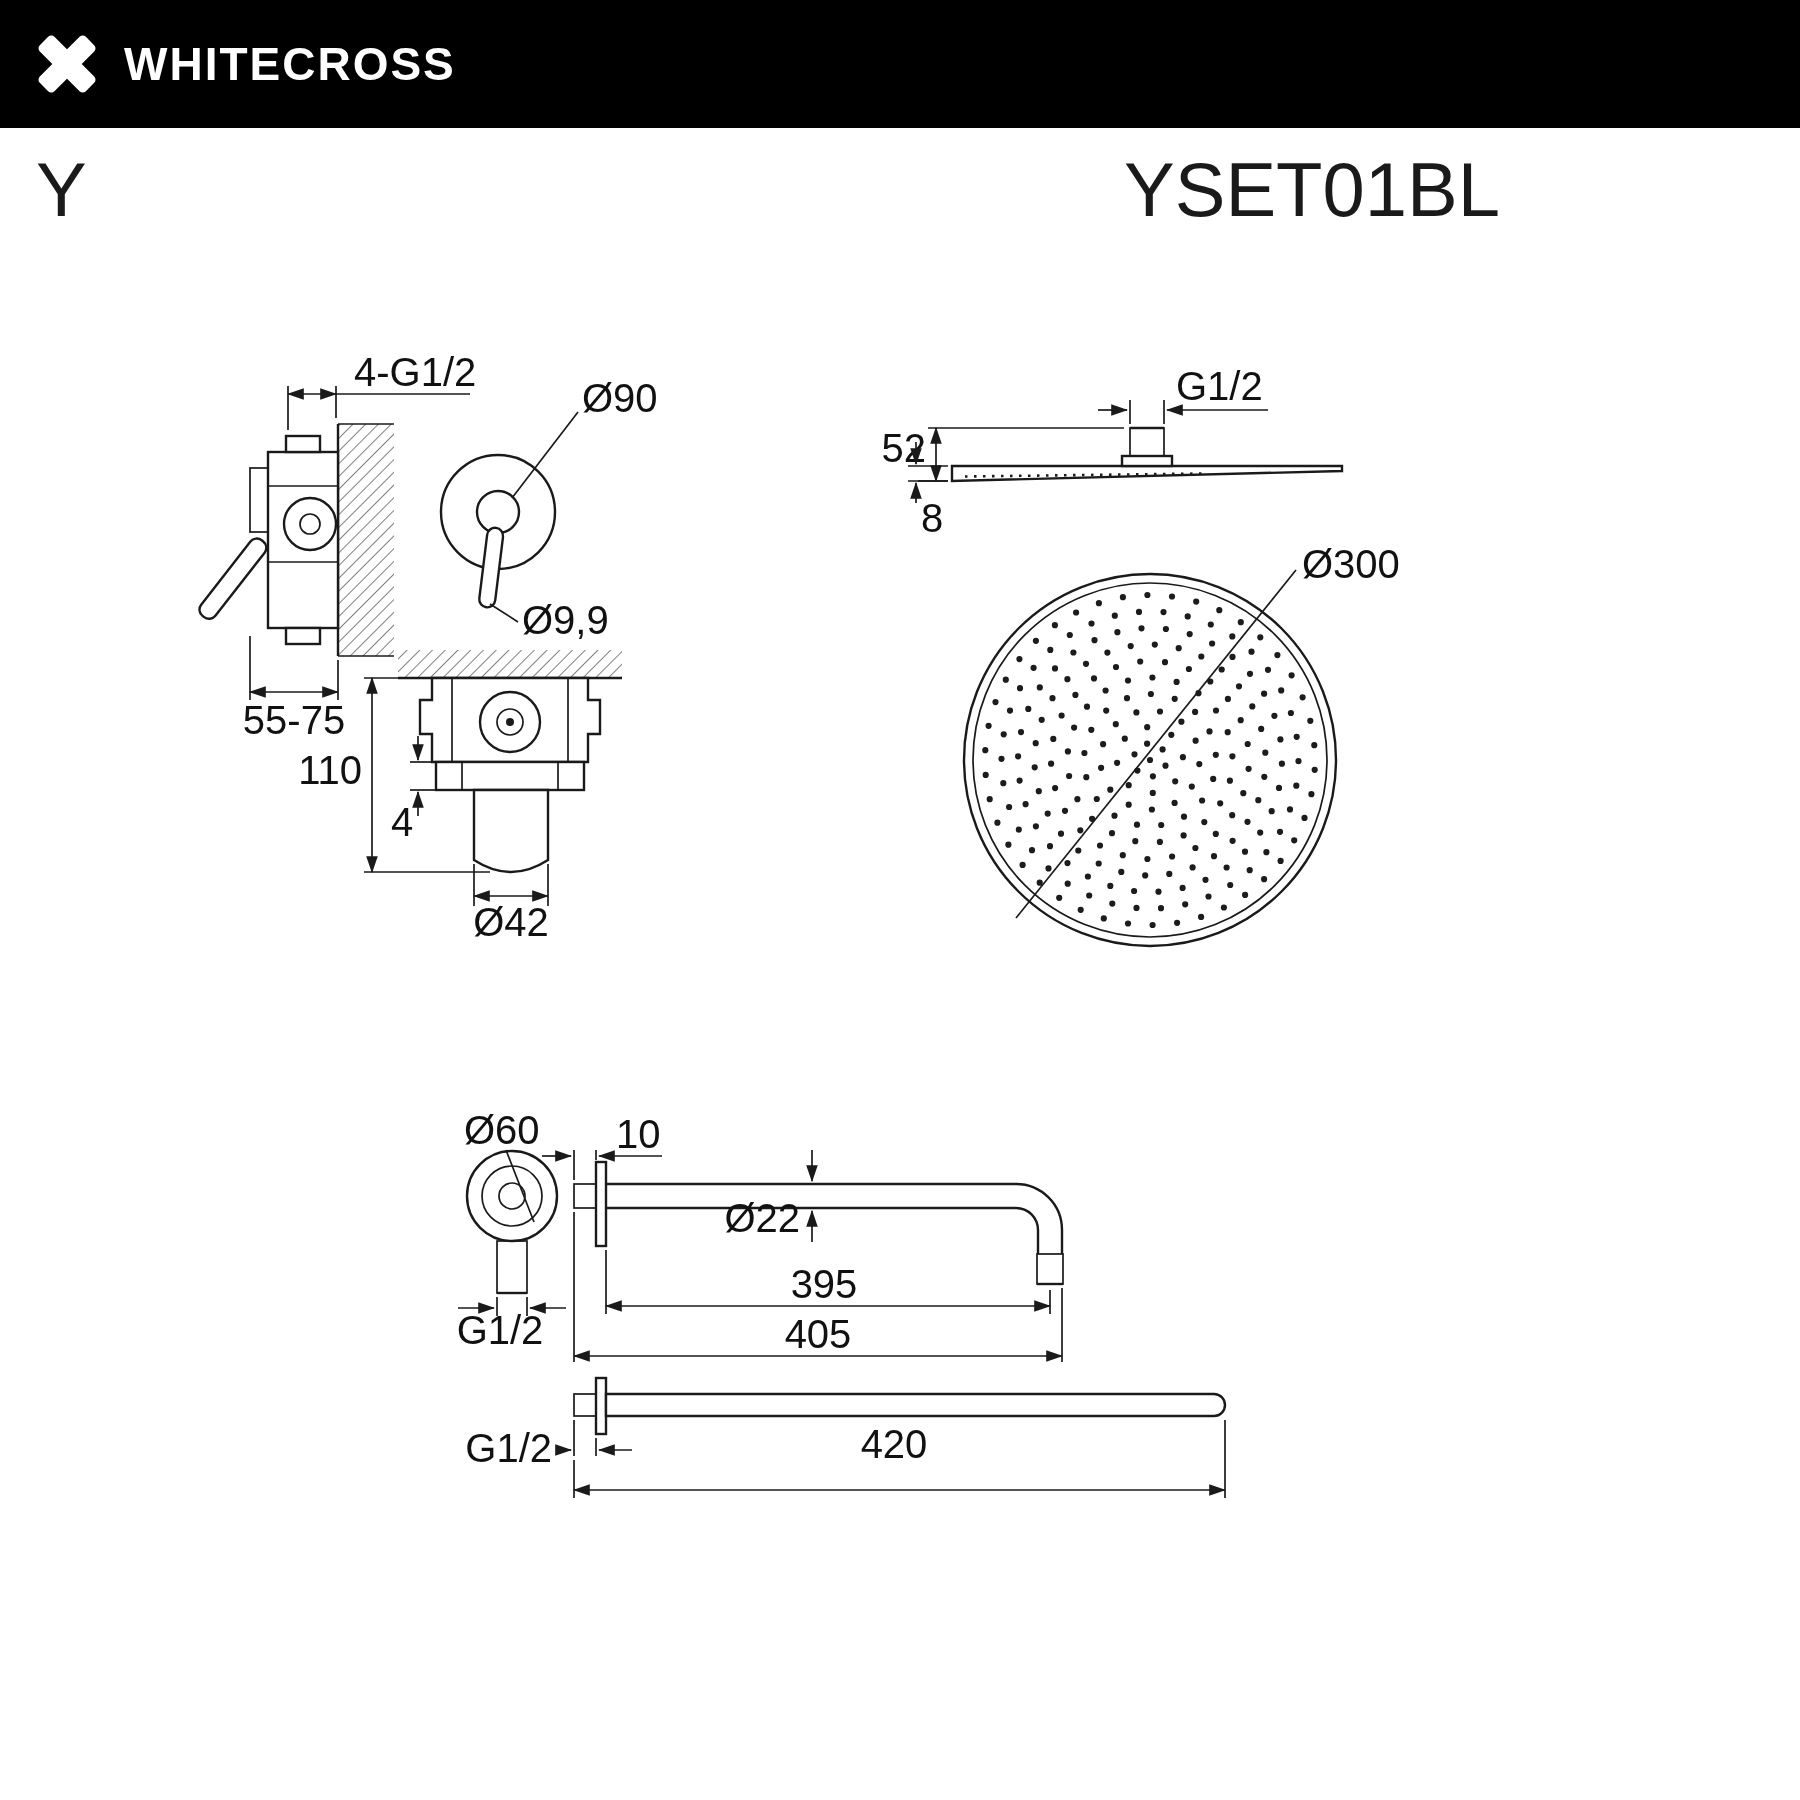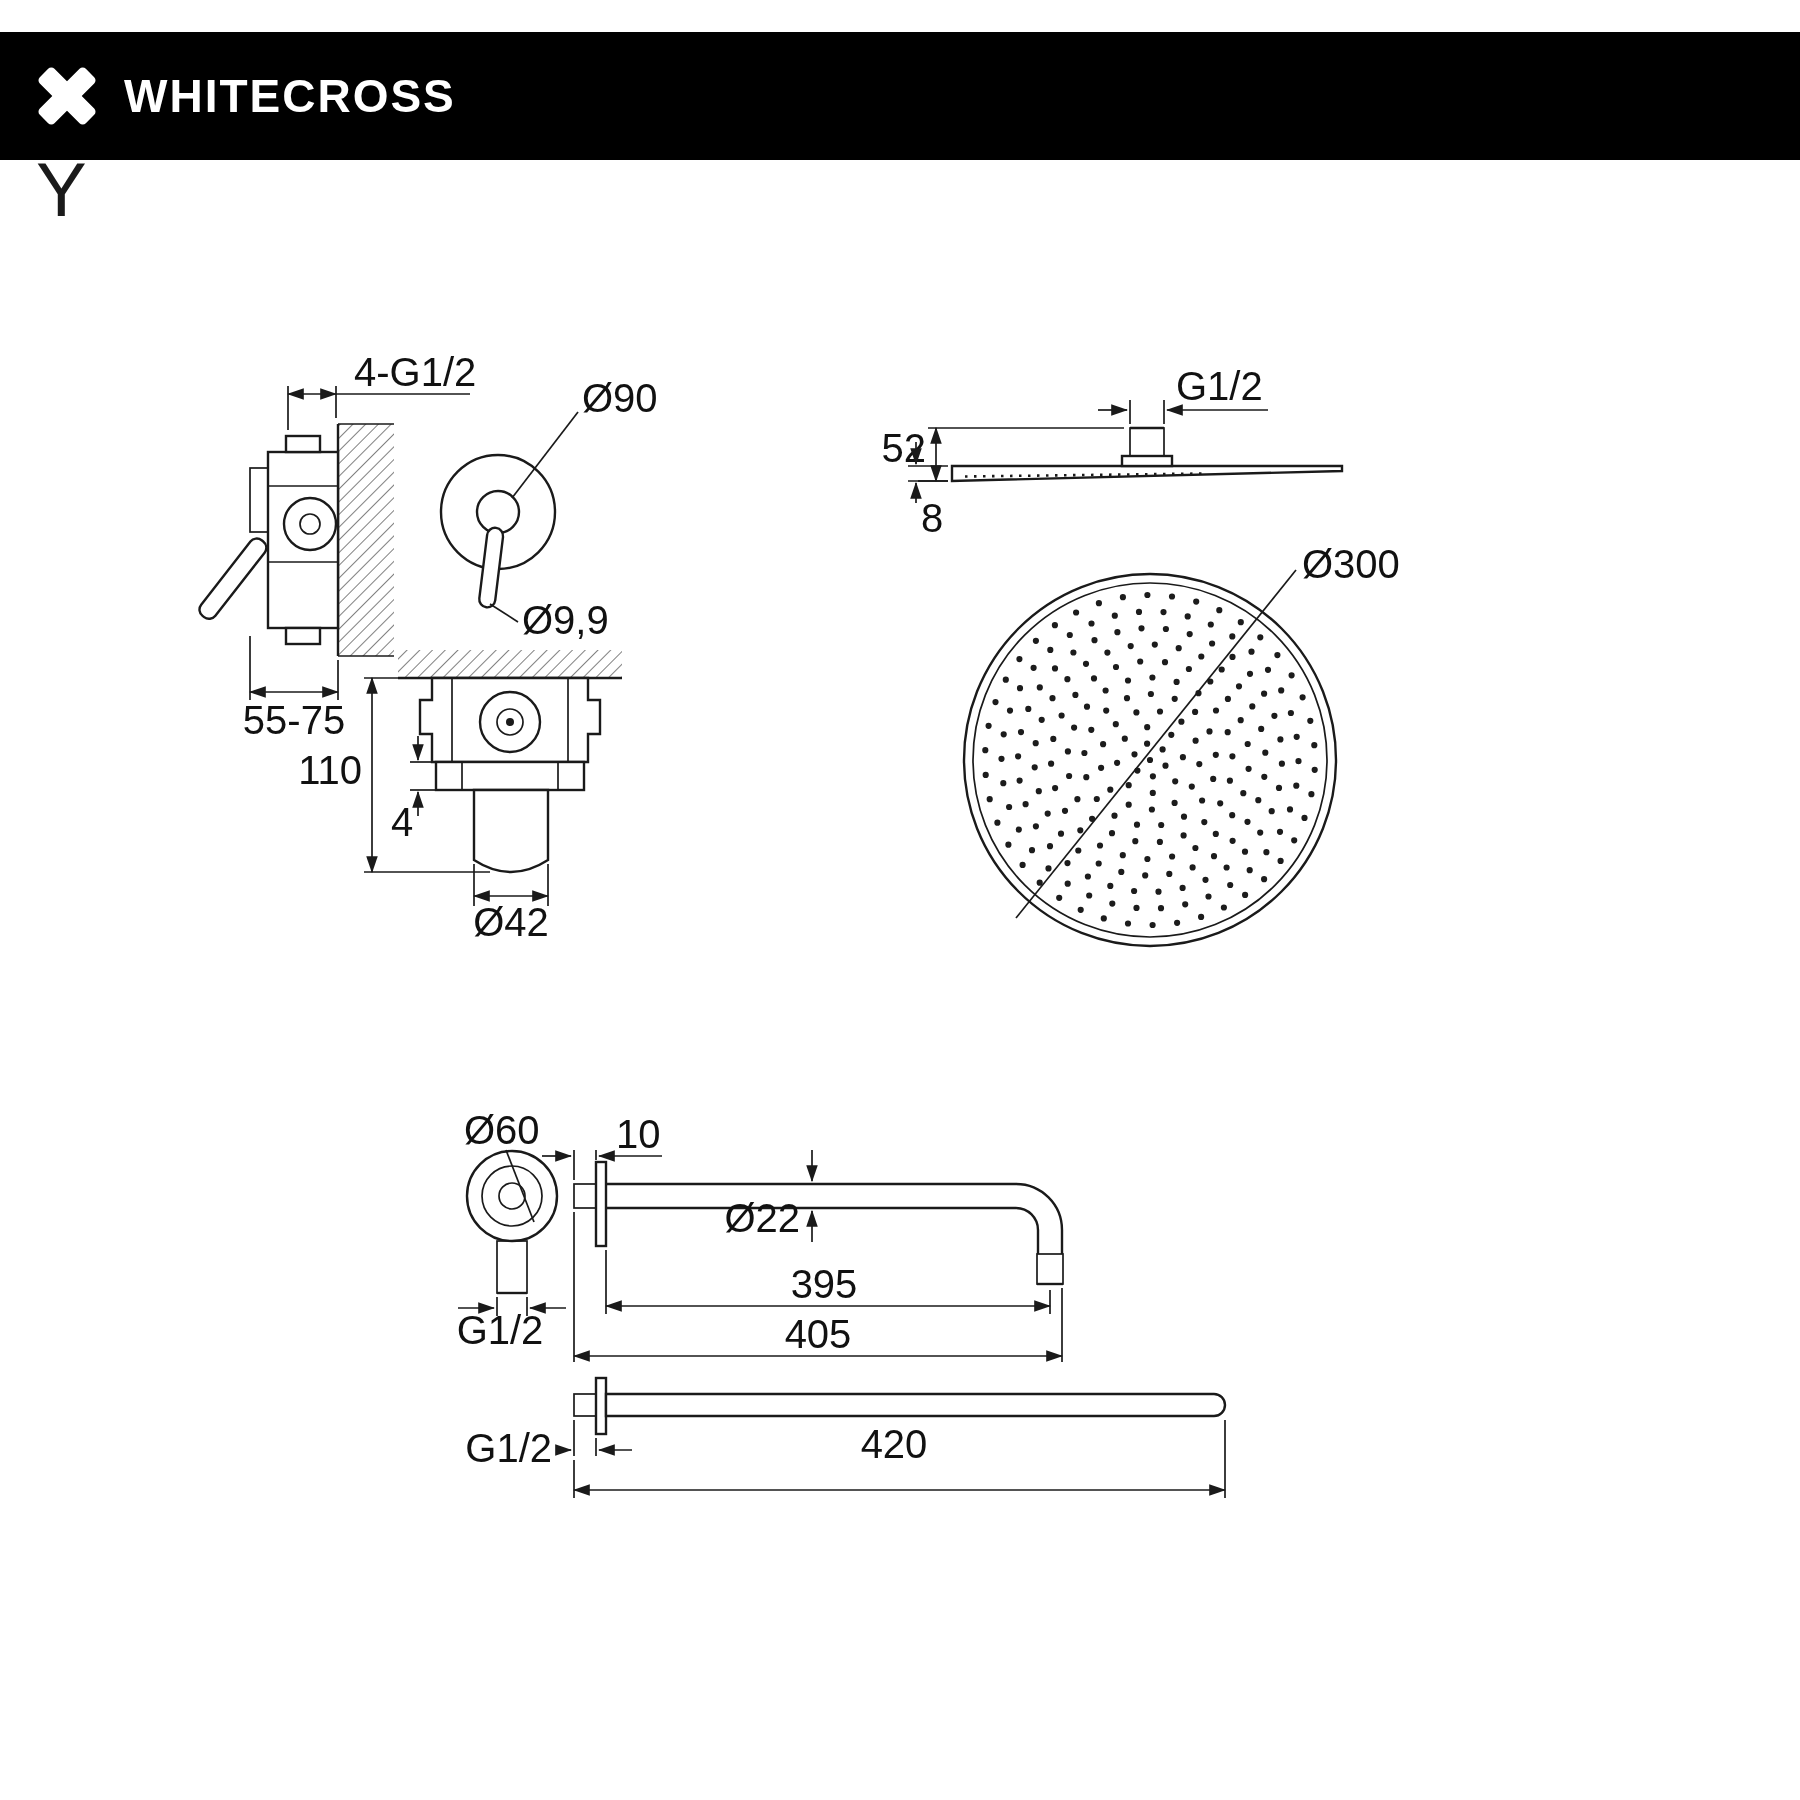--- a/index.html
+++ b/index.html
@@ -1,21 +1,21 @@
 <!DOCTYPE html>
 <html><head>
 <meta charset="utf-8">
 <style>
   * { margin:0; padding:0; box-sizing:border-box; }
   html,body { background:#fff; }
   body { font-family:"Liberation Sans", sans-serif; }
   .page { position:relative; width:1800px; height:1800px; background:#fff; overflow:hidden; }
 
   .topbar { position:absolute; top:0; left:0; width:100%; height:128px; background:#000;
-            display:flex; align-items:center; padding:0 30px; gap:20px;margin-top:32px; }
+            display:flex; align-items:center; padding:0 30px; gap:20px; }
   .logo { width:74px; height:74px; flex:0 0 auto; }
   .brand { color:#fff; font-size:46px; font-weight:bold; letter-spacing:2px; }
 
   .title-row { position:absolute; top:146px; left:0; width:100%;
                display:flex; justify-content:space-between; align-items:baseline;
                padding:0 300px 0 36px; color:#1a1a1a; }
   .series, .model { font-size:76px; font-weight:400; }
 
   .drawing { position:absolute; top:0; left:0; width:1800px; height:1800px; }
   .ln   { stroke:#1a1a1a; fill:none; }
@@ -36,20 +36,21 @@
           <rect x="6" y="36" width="88" height="28" rx="6" transform="rotate(45 50 50)"></rect>
           <rect x="6" y="36" width="88" height="28" rx="6" transform="rotate(-45 50 50)"></rect>
         </g>
       </svg>
     </div>
     <div class="brand">WHITECROSS</div>
   </header>
 
   <div class="title-row">
     <div class="series">Y</div>
+    <div class="model">YSET01BL</div>
   </div>
 
   <svg class="drawing" viewBox="0 0 1800 1800">
     <defs>
       <marker id="arr" viewBox="0 0 10 10" refX="9.3" refY="5" markerWidth="17" markerHeight="17" markerUnits="userSpaceOnUse" orient="auto-start-reverse">
         <path d="M0,1.6 L10,5 L0,8.4 Z" fill="#1a1a1a"></path>
       </marker>
       <pattern id="hatch" width="9" height="9" patternUnits="userSpaceOnUse" patternTransform="rotate(45)">
         <line x1="0" y1="0" x2="0" y2="9" stroke="#4a4a4a" stroke-width="1.4"></line>
       </pattern>

